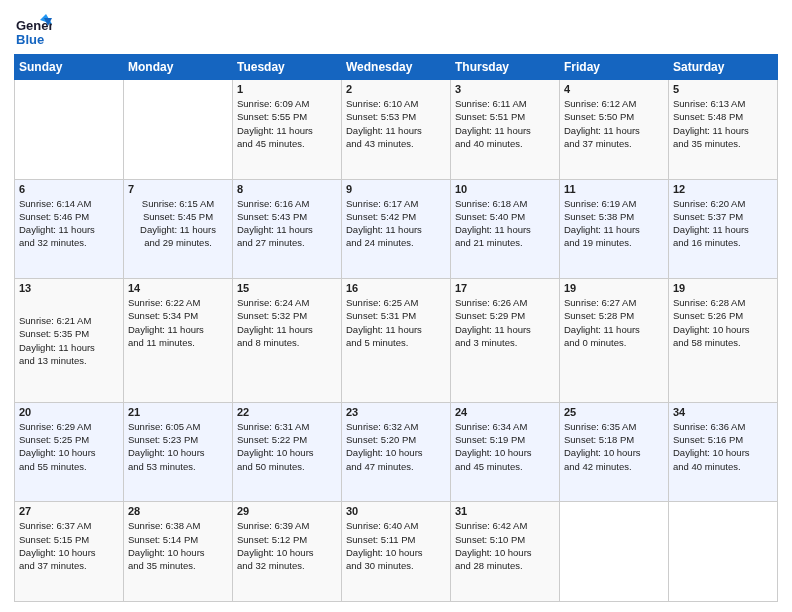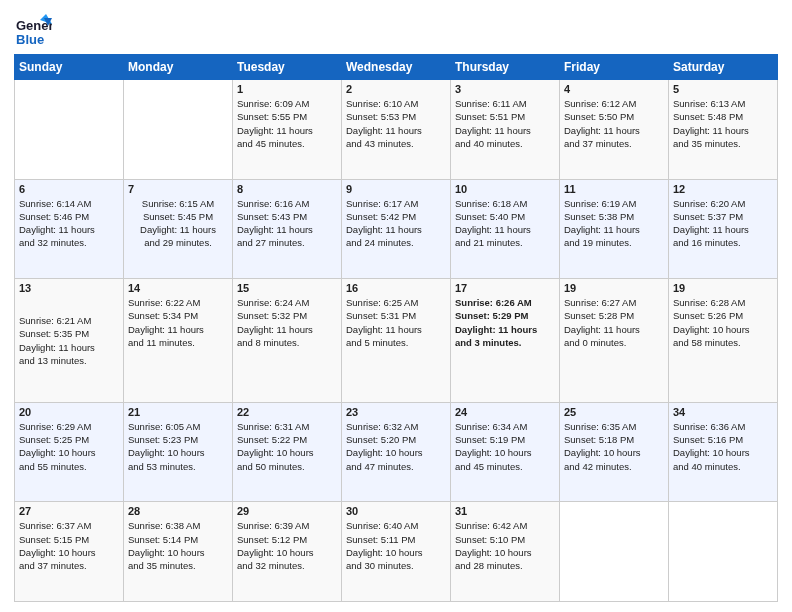--- a/index.html
+++ b/index.html
@@ -237,21 +237,21 @@
           </td>
           <td>
             <div class="day-number">16</div>
             <div class="day-info" style="white-space: pre-line;">Sunrise: 6:25 AM
 Sunset: 5:31 PM
 Daylight: 11 hours
 and 5 minutes.</div>
           </td>
           <td>
             <div class="day-number">17</div>
-            <div class="day-info" style="white-space: pre-line; font-weight: bold;">Sunrise: 6:26 AM
+            <div class="day-info" style="white-space: pre-line;">Sunrise: 6:26 AM
 Sunset: 5:29 PM
 Daylight: 11 hours
 and 3 minutes.</div>
           </td>
           <td>
             <div class="day-number">19</div>
             <div class="day-info" style="white-space: pre-line;">Sunrise: 6:27 AM
 Sunset: 5:28 PM
 Daylight: 11 hours
 and 0 minutes.</div>

